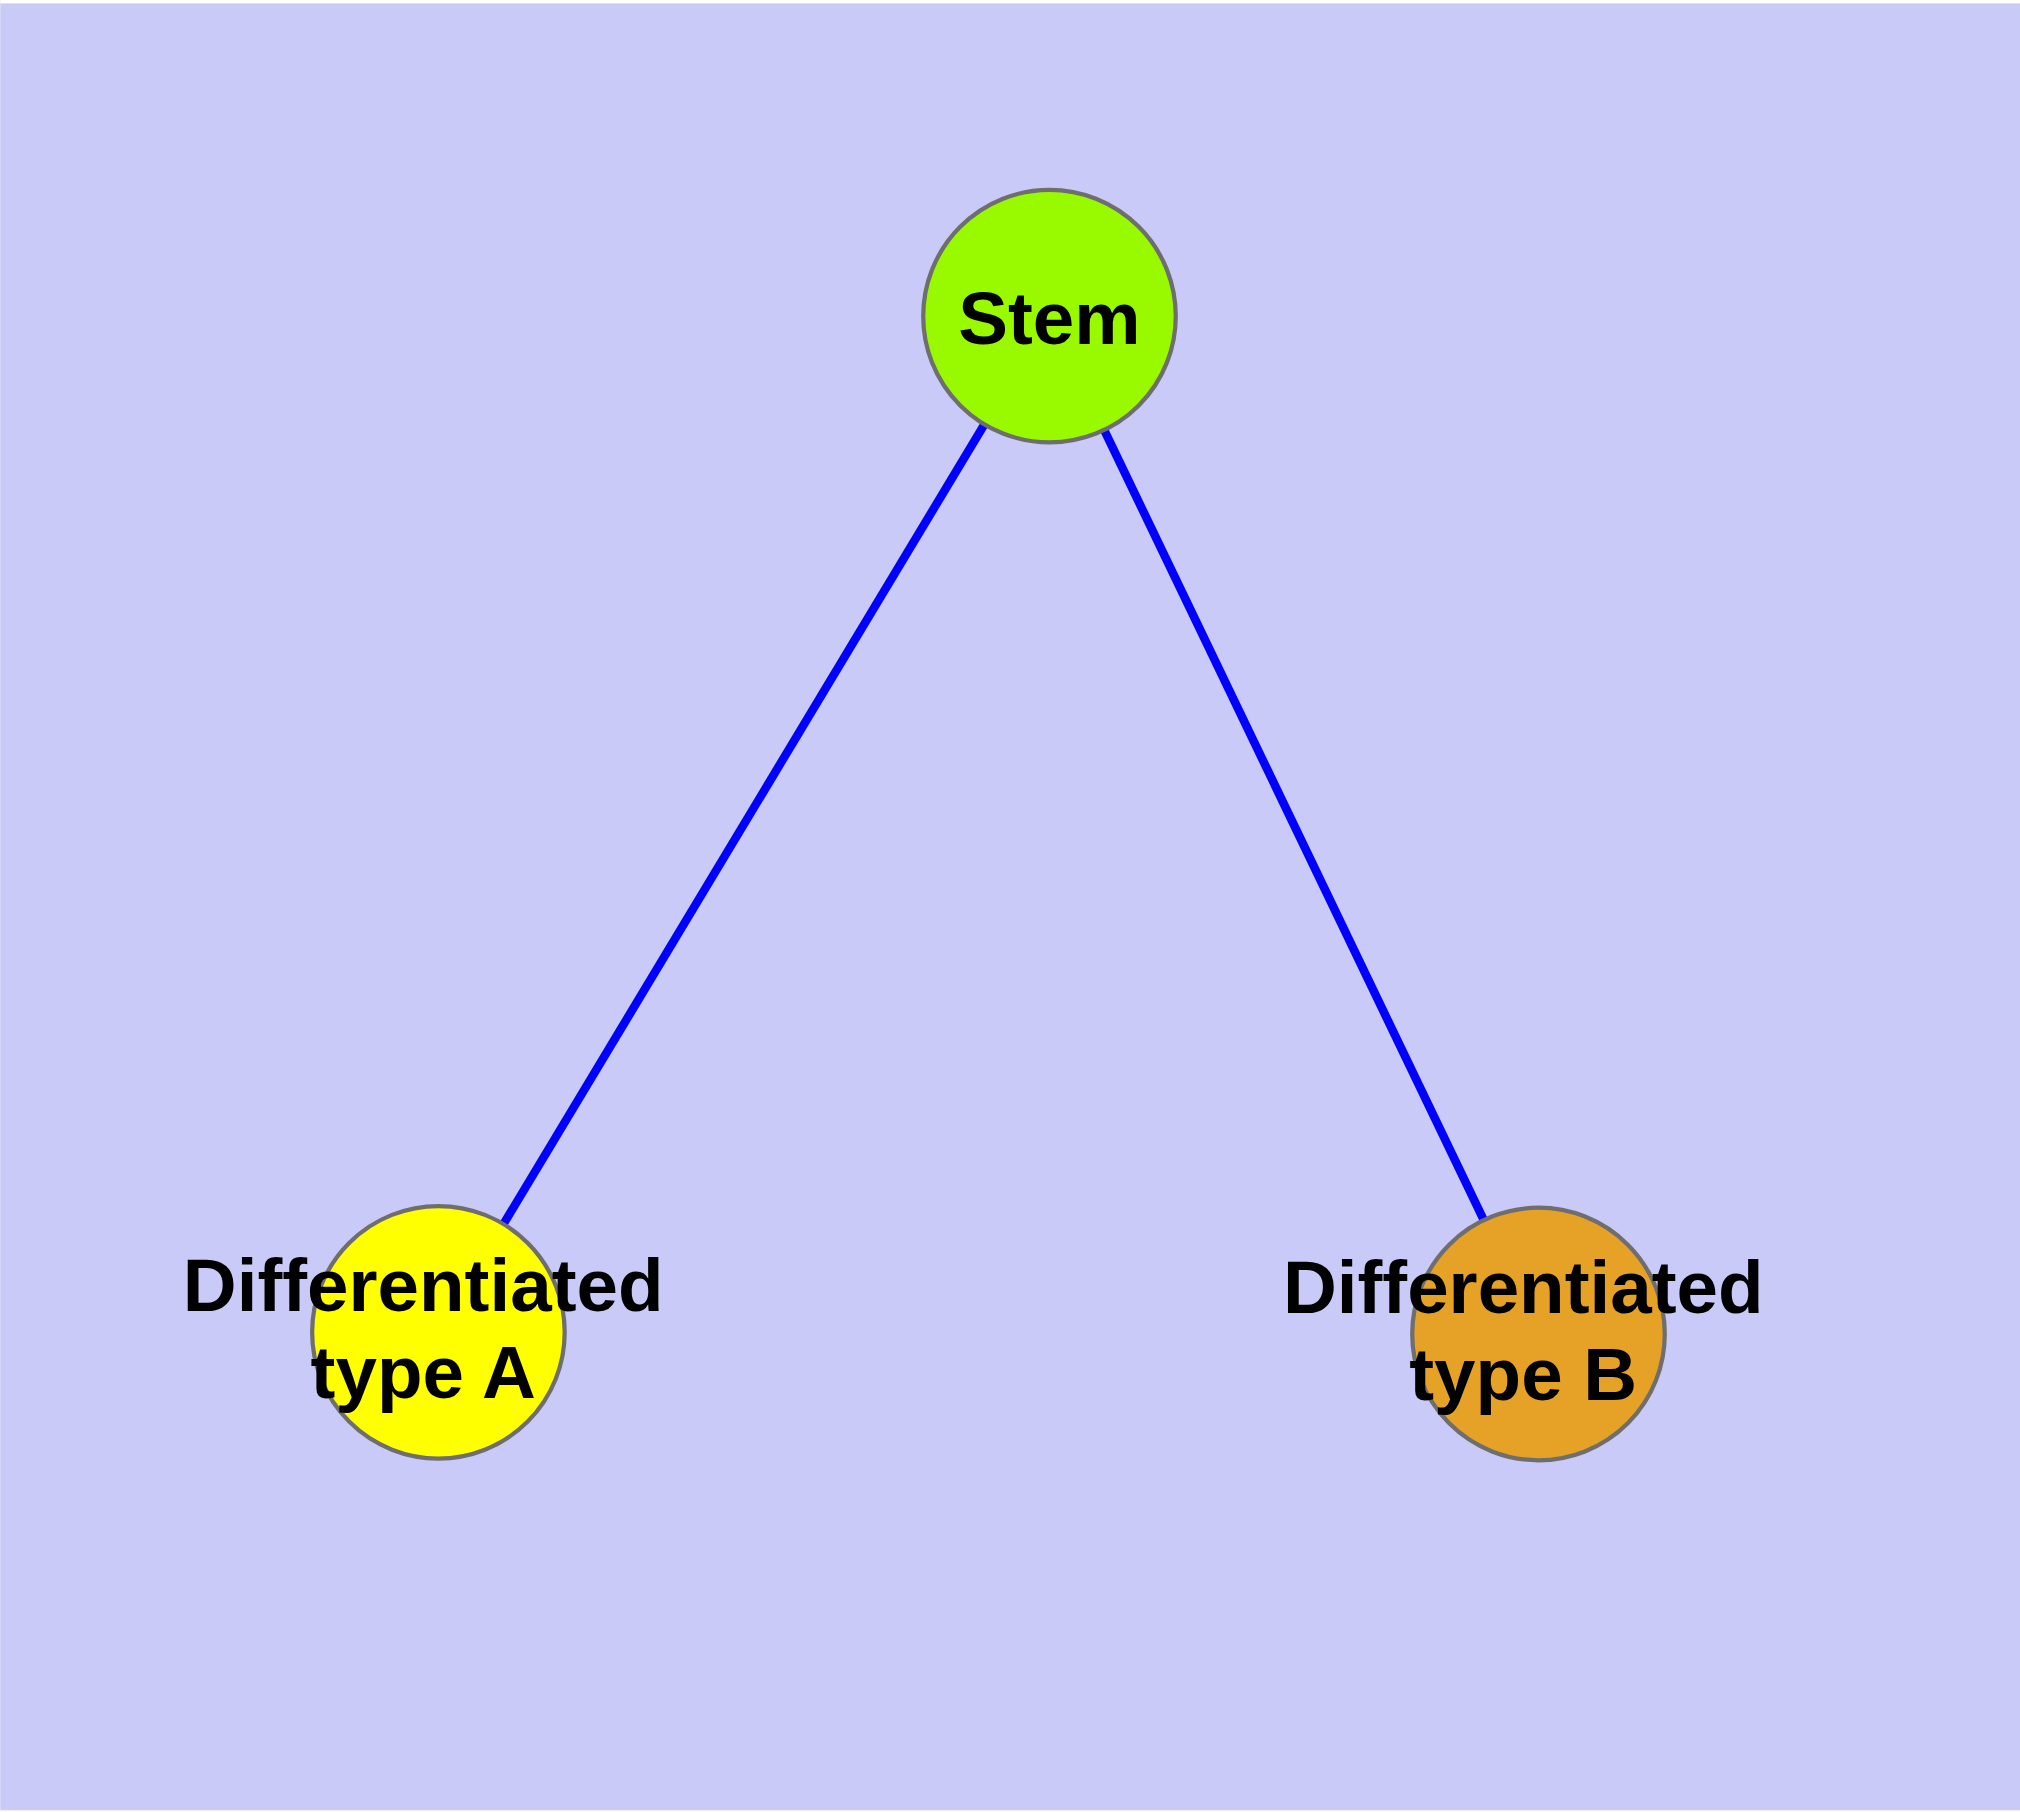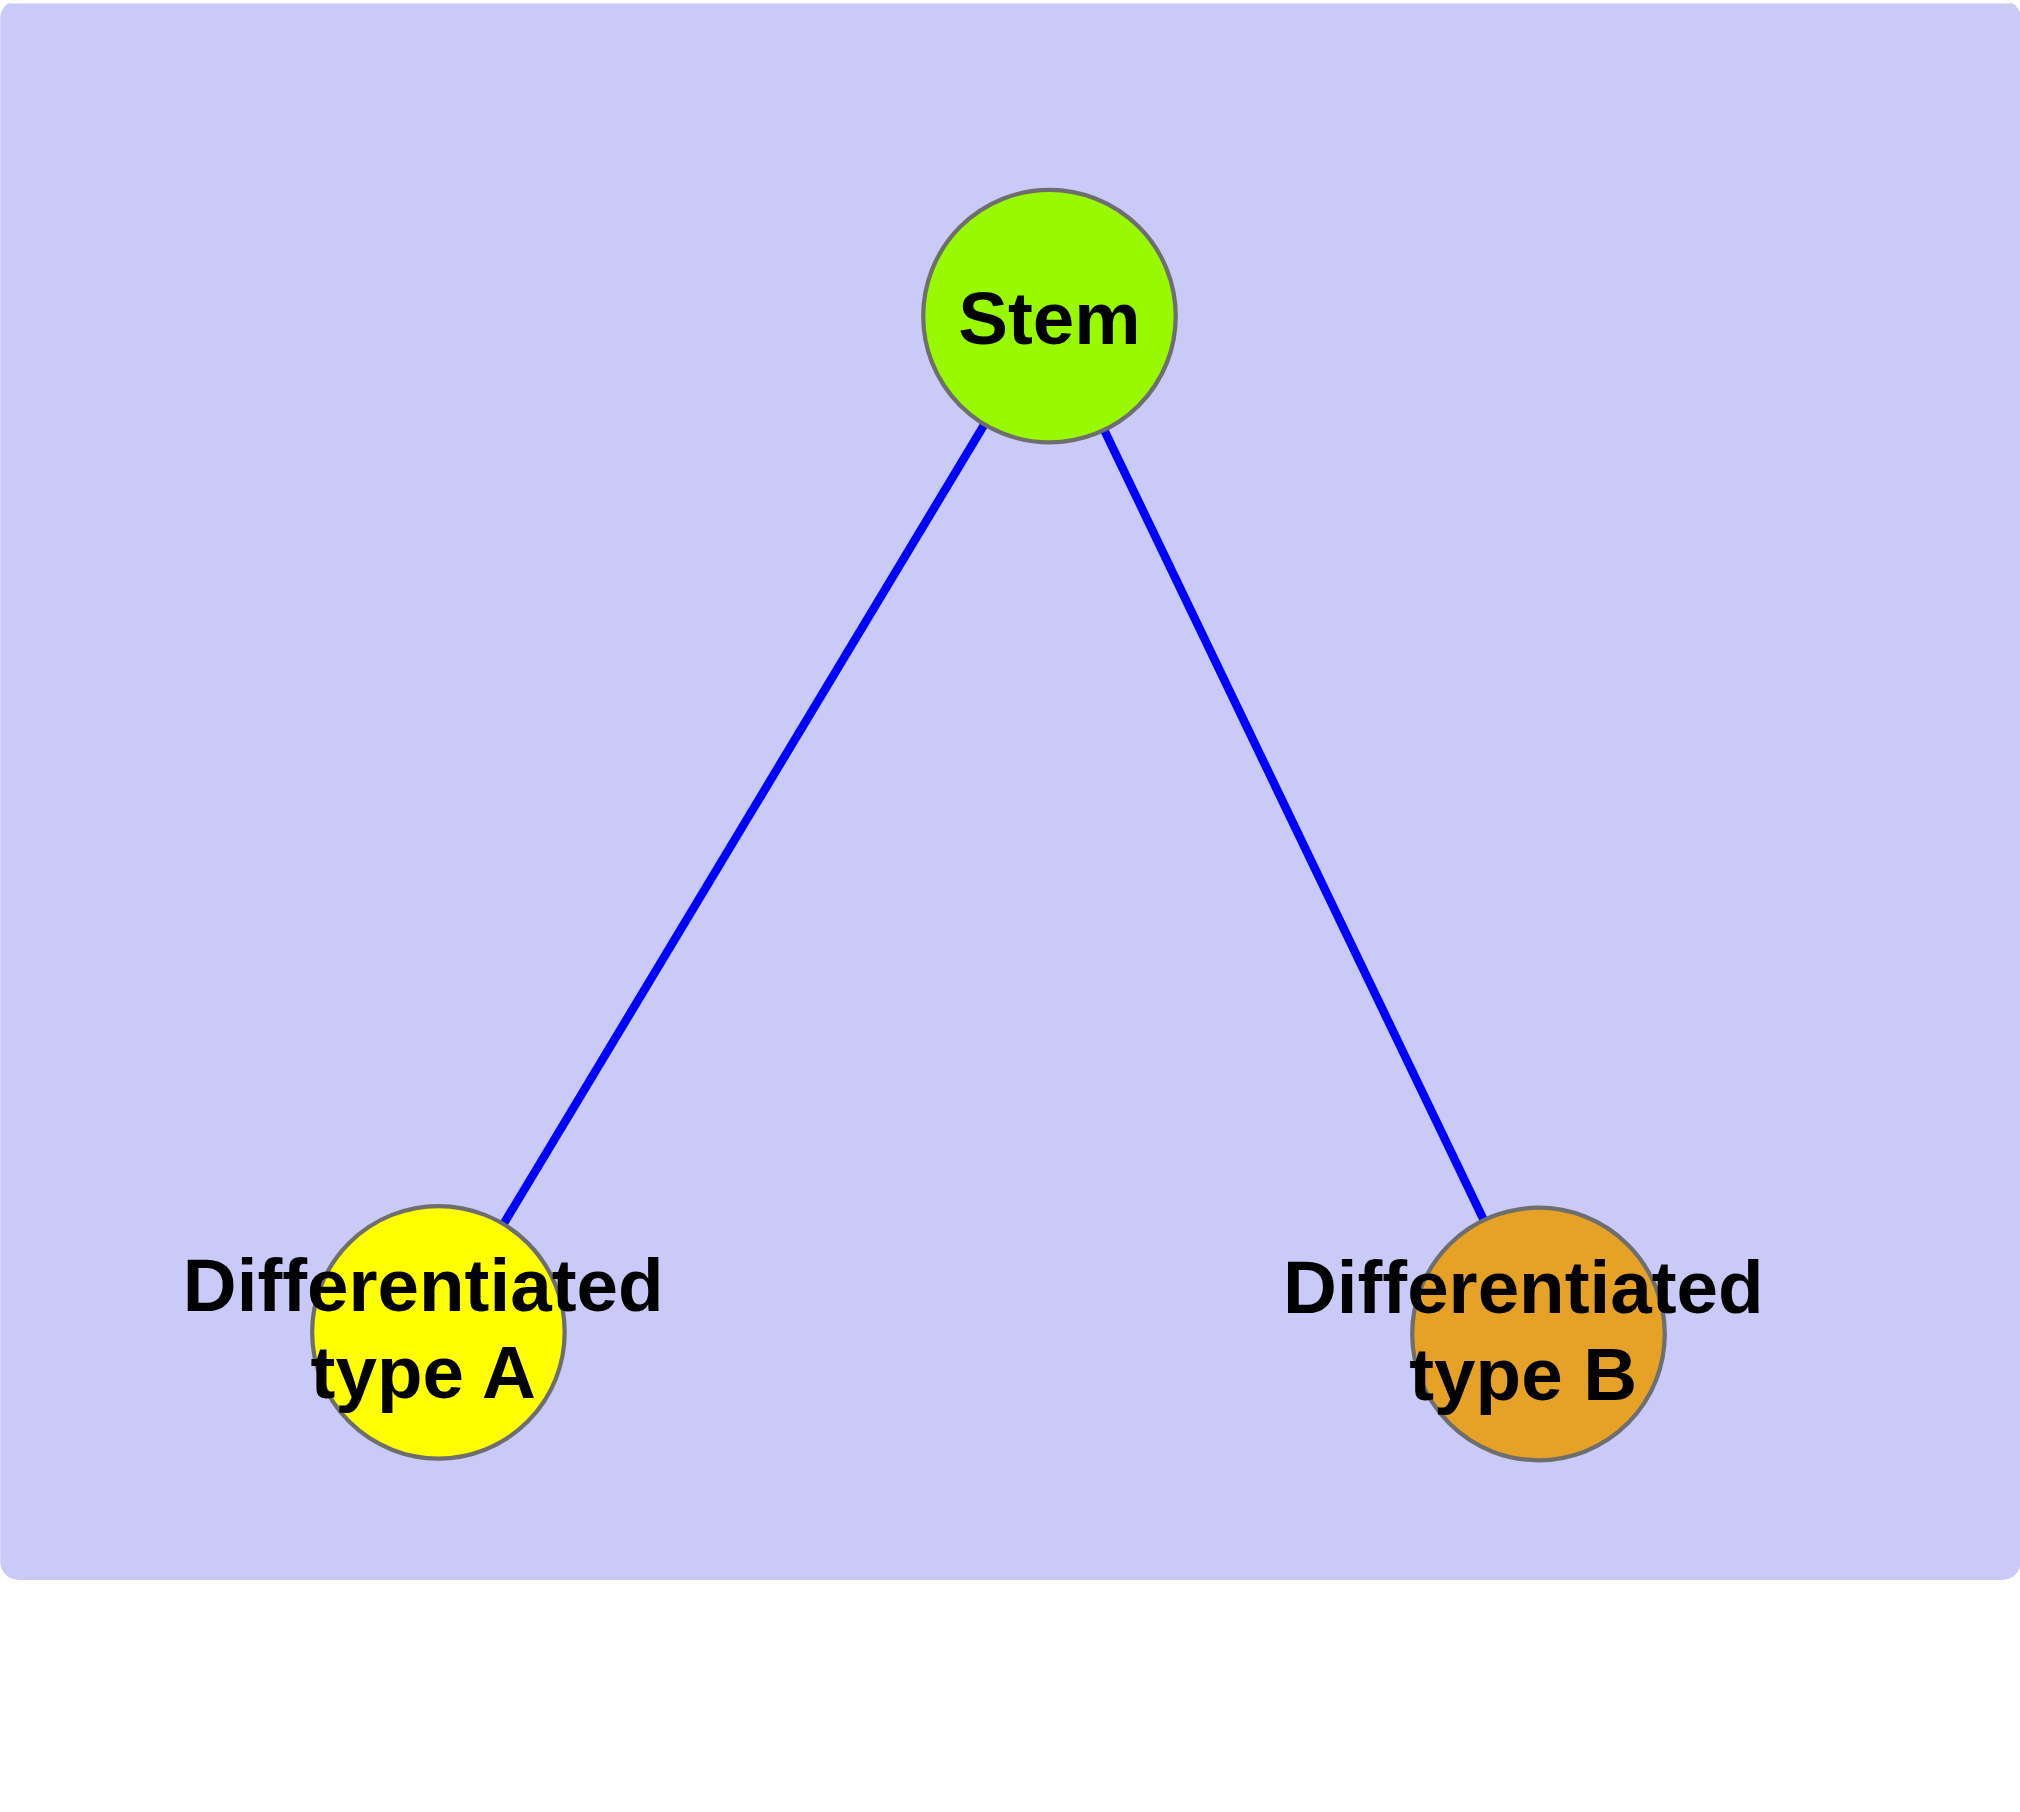--- a/index.html
+++ b/index.html
@@ -3,24 +3,23 @@
 <meta charset="utf-8">
 <style>
   html, body {
     margin: 0;
     padding: 0;
     background: #ffffff;
   }
   .canvas {
     position: relative;
     width: 2021px;
-    height: 1580px;
+    height: 1812px;
     overflow: hidden;
     font-family: "Liberation Sans", sans-serif;
-    border-radius: 19px;
   }
   svg.graph {
     position: absolute;
     left: 0;
     top: 0;
     width: 2021px;
     height: 1812px;
     display: block;
   }
   .edge-line {

